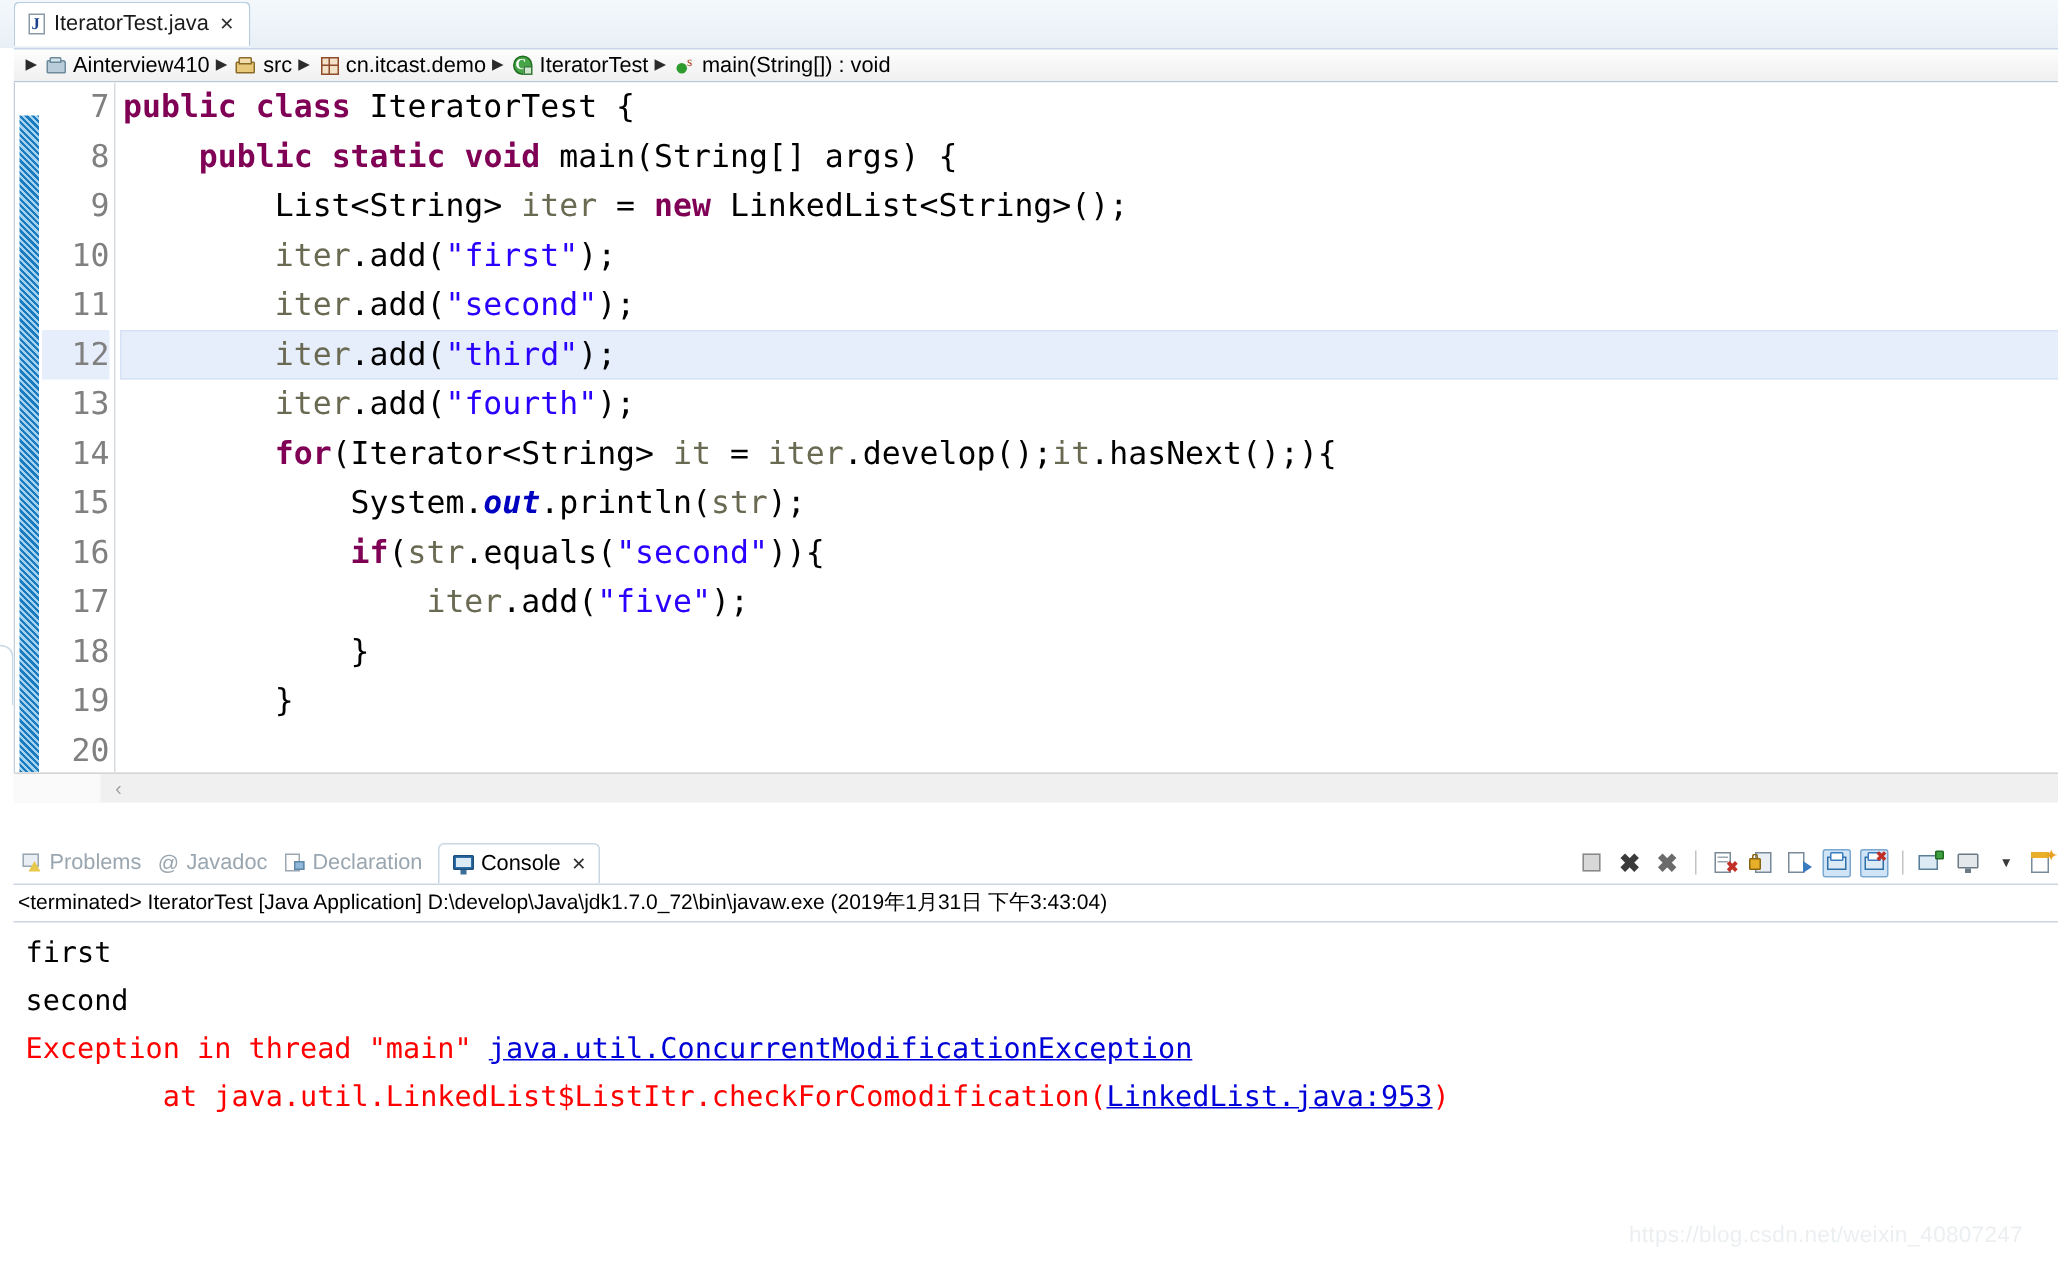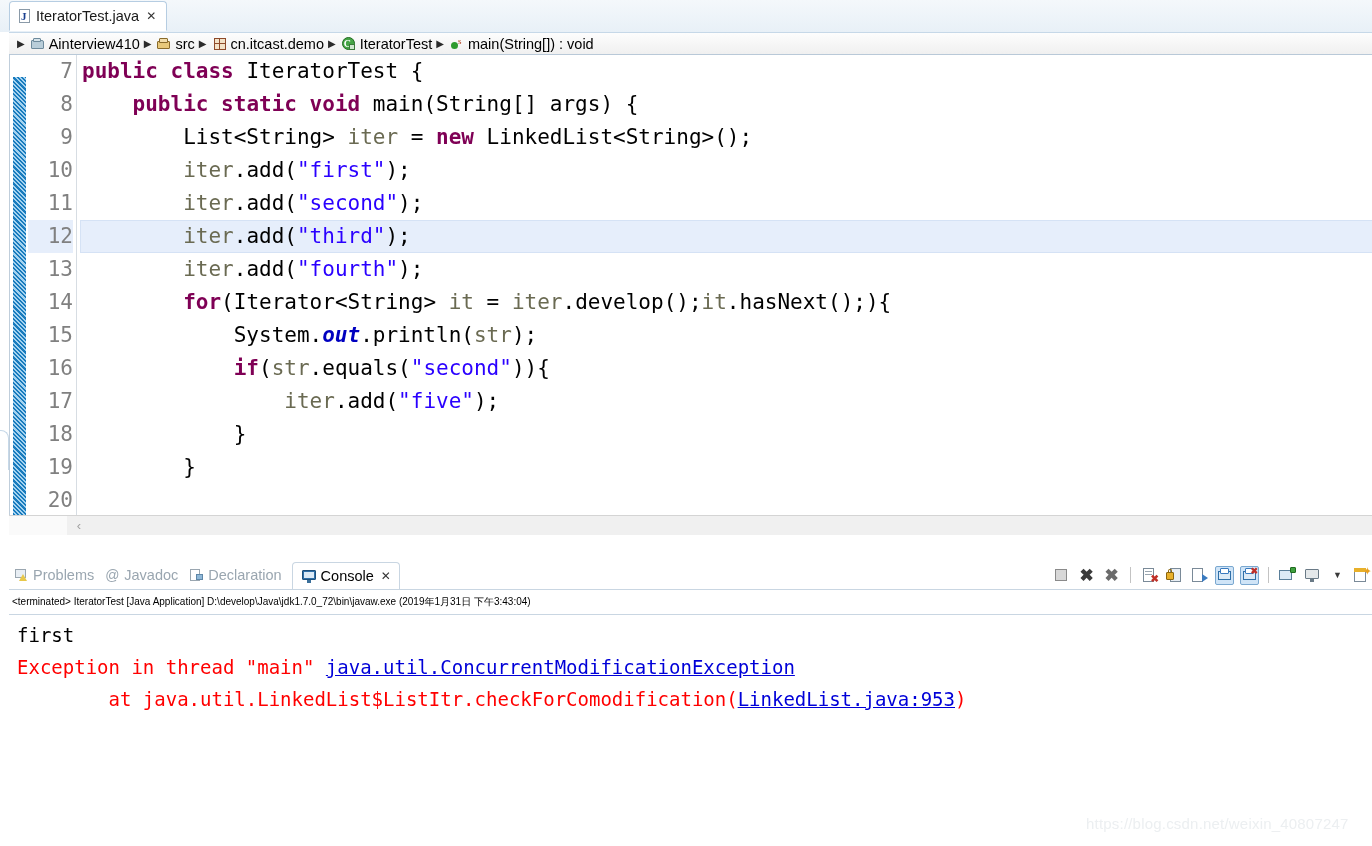--- a/index.html
+++ b/index.html
@@ -297,21 +297,21 @@
   .ic-new .tp { position:absolute; left:1px; top:2px; width:12px; height:4px; background:#e8b02a; }
   .ic-new .st { position:absolute; right:0px; top:0px; color:#e8a020; font-size:11px; line-height:11px; }
 
   .console-sep {
     position: absolute; left: 0; top: 28px;
     width: 1363px; height: 1px; background: #c9d6e2;
   }
   .terminated-line {
     position: absolute; left: 3px; top: 30px;
     width: 1360px; height: 22px;
-    font-size: 10px; color: #000000;
+    font-size: 14px; color: #000000;
     white-space: nowrap;
     display: flex; align-items: center;
   }
   .console-body {
     position: absolute; left: 0; top: 53px;
     width: 1363px; height: 253px;
     background: #ffffff;
     border-top: 1px solid #c9d6e2;
     padding: 4px 0 0 8px;
     overflow: hidden;
@@ -534,20 +534,21 @@
         <span class="tb-ico ic-new">
           <span class="pg"></span>
           <span class="tp"></span>
           <span class="st">✦</span>
         </span>
       </div>
     <div class="console-sep"></div>
     <div class="terminated-line">&lt;terminated&gt; IteratorTest [Java Application] D:\develop\Java\jdk1.7.0_72\bin\javaw.exe (2019年1月31日 下午3:43:04)</div>
     <div class="console-body" id="console-body">
         <div class="out-line"><span>first</span></div>
+        <div class="out-line"><span>second</span></div>
         <div class="out-line err"><span>Exception in thread "main" </span><span class="lnk">java.util.ConcurrentModificationException</span></div>
         <div class="out-line err"><span>        at java.util.LinkedList$ListItr.checkForComodification(</span><span class="lnk">LinkedList.java:953</span><span>)</span></div>
       </div>
   </div>
 
   <div class="watermark">https://blog.csdn.net/weixin_40807247</div>
   <div class="right-edge"></div>
 </div>
 
 </body></html>

